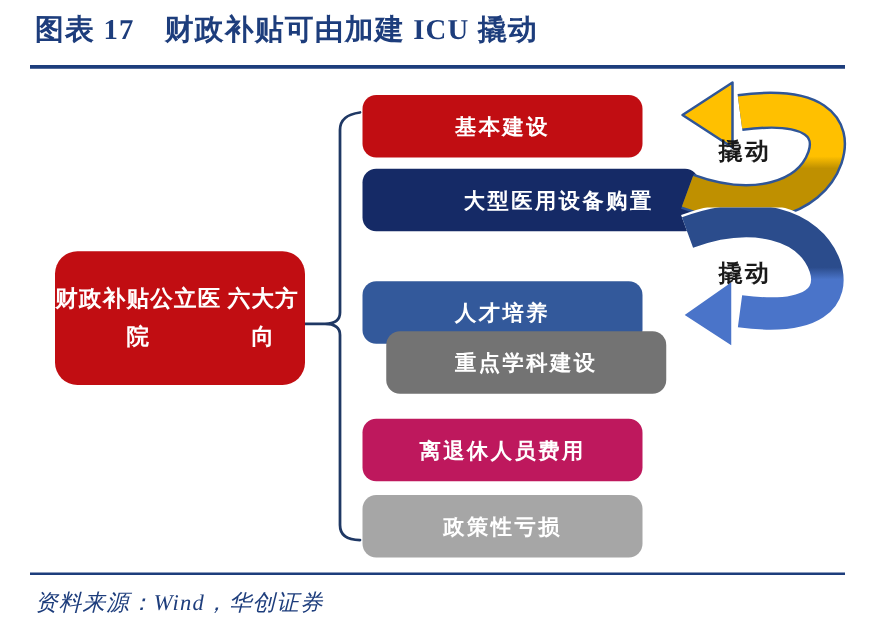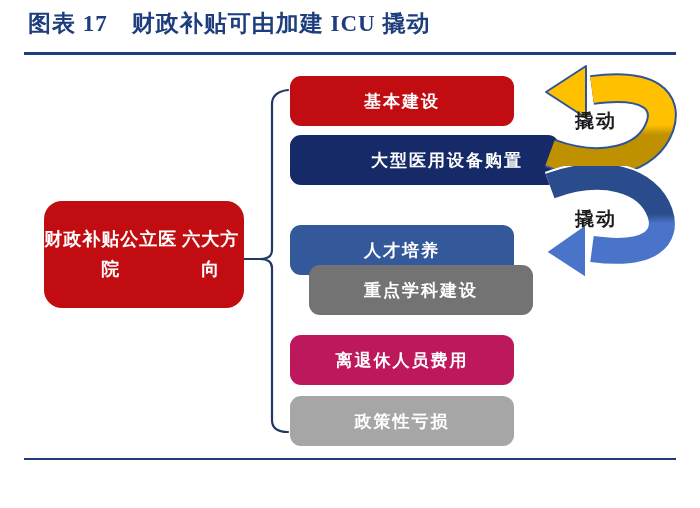--- a/index.html
+++ b/index.html
@@ -92,14 +92,15 @@
     </defs>
     <path d="M10,20 C62,1 108,13 120,47 C128,71 112,91 52,83" fill="none" stroke="#ffffff" stroke-width="30"></path>
     <path d="M10,20 C62,1 108,13 120,47 C128,71 112,91 52,83" fill="none" stroke="url(#blueGrad)" stroke-width="26"></path>
     <polygon points="46,58 46,112 6,86" stroke="#ffffff" stroke-width="2" stroke-linejoin="round" fill="#4a74c9"></polygon>
   </svg>
 
   <div class="qd-label qd-label-1">撬动</div>
   <div class="qd-label qd-label-2">撬动</div>
 
   <div class="rule rule-bottom"></div>
+  <div class="source-note">资料来源：Wind，华创证券</div>
 
 </div>
 
 </body></html>

